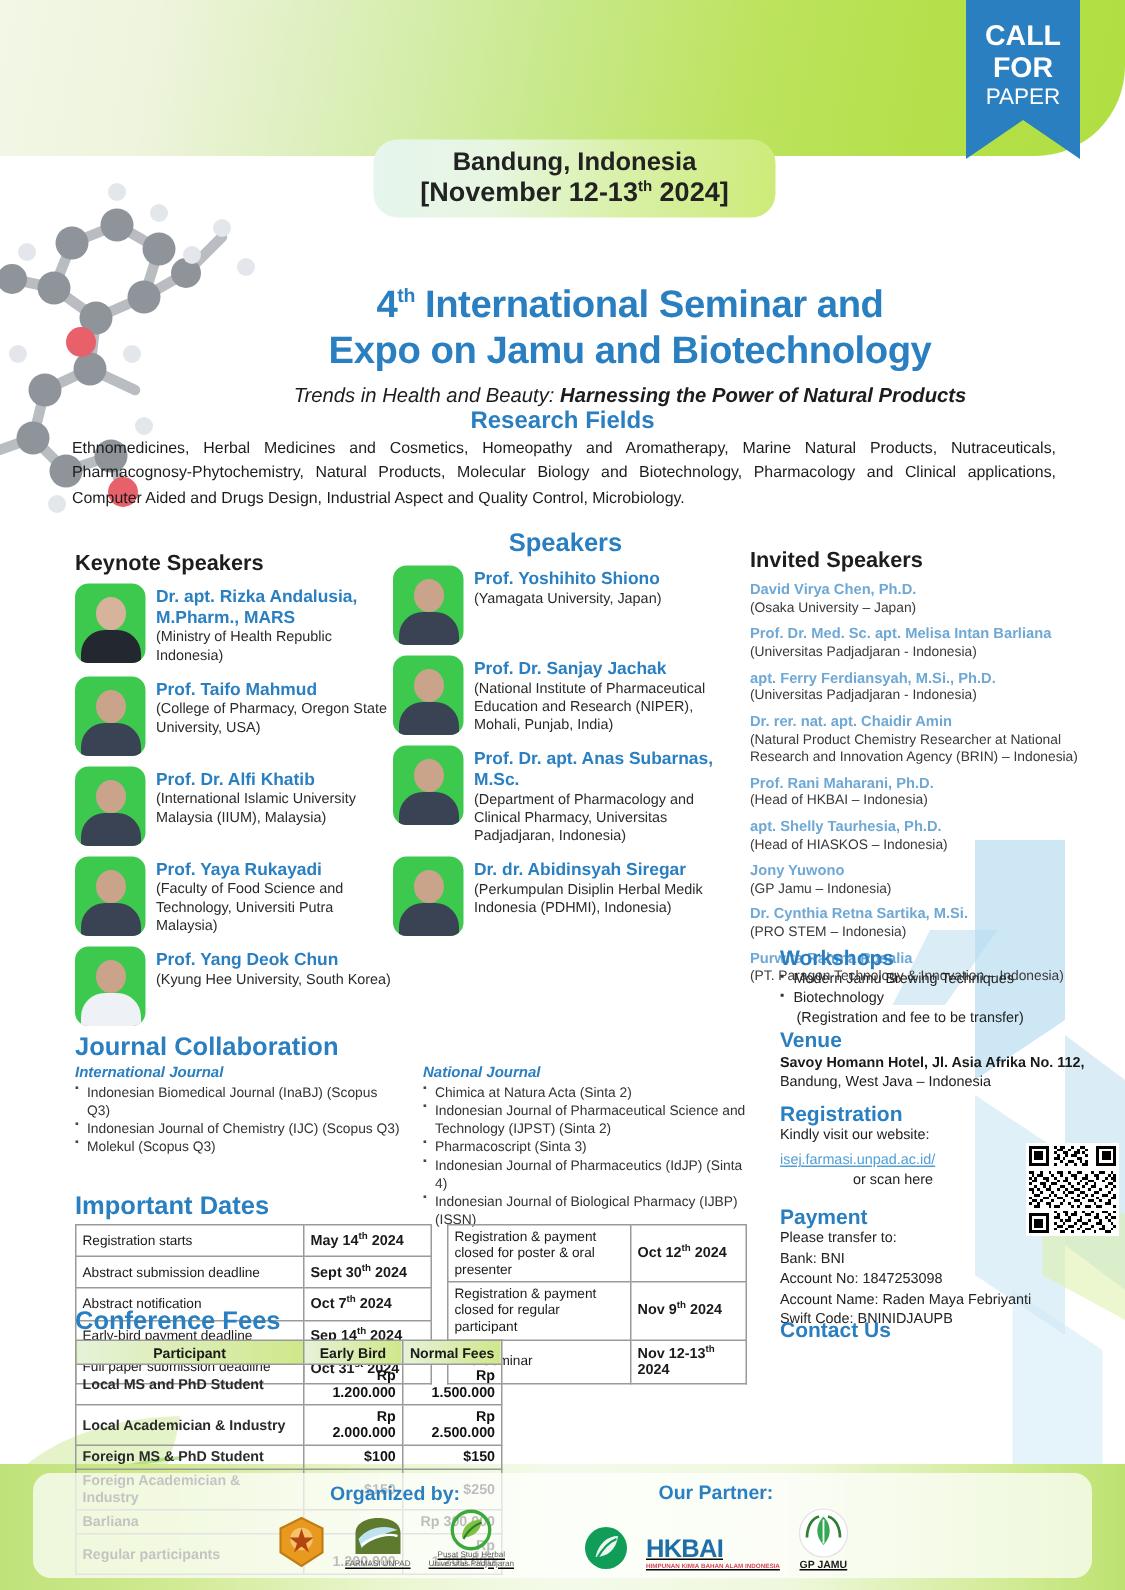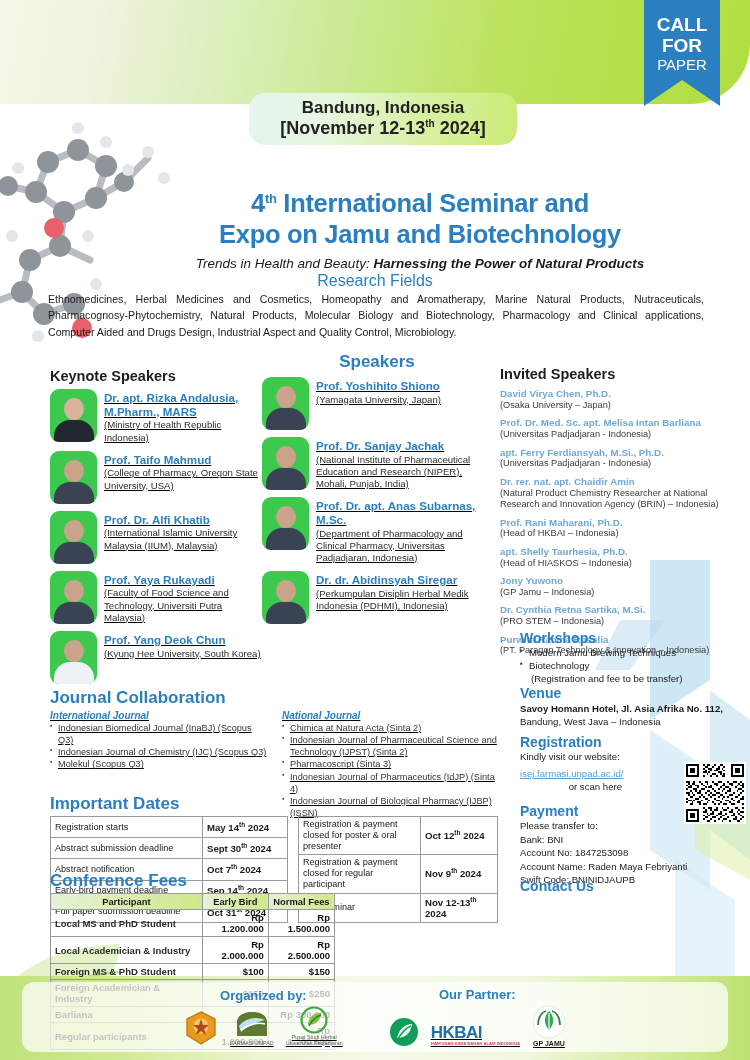--- a/index.html
+++ b/index.html
@@ -76,21 +76,21 @@
     font-size: 25.5px; font-weight: bold; color: #2a7fc1;
     line-height: 1.22; letter-spacing: -0.3px;
   }
   .main-title sup { font-size: 13px; }
   .tagline { font-size: 13.5px; font-style: italic; color: #1c1c1c; margin-top: 6px; }
   .tagline b { font-weight: bold; }
 
   
   .rf-head {
     position: absolute; left: 0; top: 272px; width: 750px; text-align: center;
-    font-size: 16px; font-weight: normal; color: #2a7fc1; z-index: 3;
+    font-size: 16px; font-weight: bold; color: #2a7fc1; z-index: 3;
   }
   .rf-body {
     position: absolute; left: 48px; top: 291px; width: 656px;
     font-size: 10.6px; color: #1c1c1c; line-height: 1.55;
     text-align: justify; z-index: 3;
   }
 
   
   .h-sec { font-size: 14.5px; font-weight: bold; color: #1d1d1d; }
   .h-blue { font-size: 17px; font-weight: bold; color: #2a7fc1; }
@@ -113,21 +113,21 @@
     position: absolute; left: 50%; top: 9px; transform: translateX(-50%);
     width: 20px; height: 22px; border-radius: 50%; background: #c9a48a;
   }
   .ph .body {
     position: absolute; left: 50%; bottom: -6px; transform: translateX(-50%);
     width: 40px; height: 28px; border-radius: 16px 16px 0 0; background: #3a4354;
   }
   .ph.f .head { background: #d8b39b; }
   .ph.f .body { background: #23272f; }
   .ph.w .body { background: #eef1f5; }
-  .spk-txt { flex: 1; min-width: 0; padding-top: 2px; text-decoration: underline; }
+  .spk-txt { flex: 1; min-width: 0; padding-top: 2px; }
   .spk-name { font-size: 11.6px; font-weight: bold; color: #2a7fc1; line-height: 1.18; }
   .spk-aff { font-size: 9.6px; color: #2b2b2b; line-height: 1.27; margin-top: 1px; }
 
   
   .inv { margin-top: 6px; }
   .inv-name { font-size: 9.8px; font-weight: bold; color: #6fa8d4; line-height: 1.2; }
   .inv-aff { font-size: 9.2px; color: #3a3a3a; line-height: 1.25; }
 
   
   .blk-workshops { position: absolute; left: 520px; top: 630px; width: 215px; z-index: 3; }
@@ -145,21 +145,21 @@
   .venue-txt .ln2 { font-weight: normal; }
   .reg-txt { font-size: 9.6px; color: #222; line-height: 1.4; }
   .reg-link { font-size: 9.6px; color: #4f9fd6; }
   .reg-scan { font-size: 9.6px; color: #222; text-align: right; width: 102px; }
   .qr { position: absolute; right: -6px; top: 28px; width: 62px; height: 62px; }
   .pay-txt { font-size: 9.6px; color: #222; line-height: 1.42; }
   .contact-txt { font-size: 10.2px; color: #222; line-height: 1.5; }
 
   
   .blk-journal { position: absolute; left: 50px; top: 688px; width: 450px; z-index: 3; }
-  .jr-cols { display: flex; gap: 14px; margin-top: 2px; text-decoration: underline; }
+  .jr-cols { display: flex; gap: 14px; margin-top: 2px; }
   .jr-col { flex: 1; }
   .jr-sub { font-size: 10px; font-style: italic; font-weight: bold; color: #2a7fc1; }
   .jr-list { list-style: none; margin-top: 1px; }
   .jr-list li {
     font-size: 9.2px; color: #333; line-height: 1.32;
     padding-left: 8px; position: relative;
   }
   .jr-list li::before { content: "\25AA"; position: absolute; left: 0; top: -1px; font-size: 7px; color: #444; }
 
   

